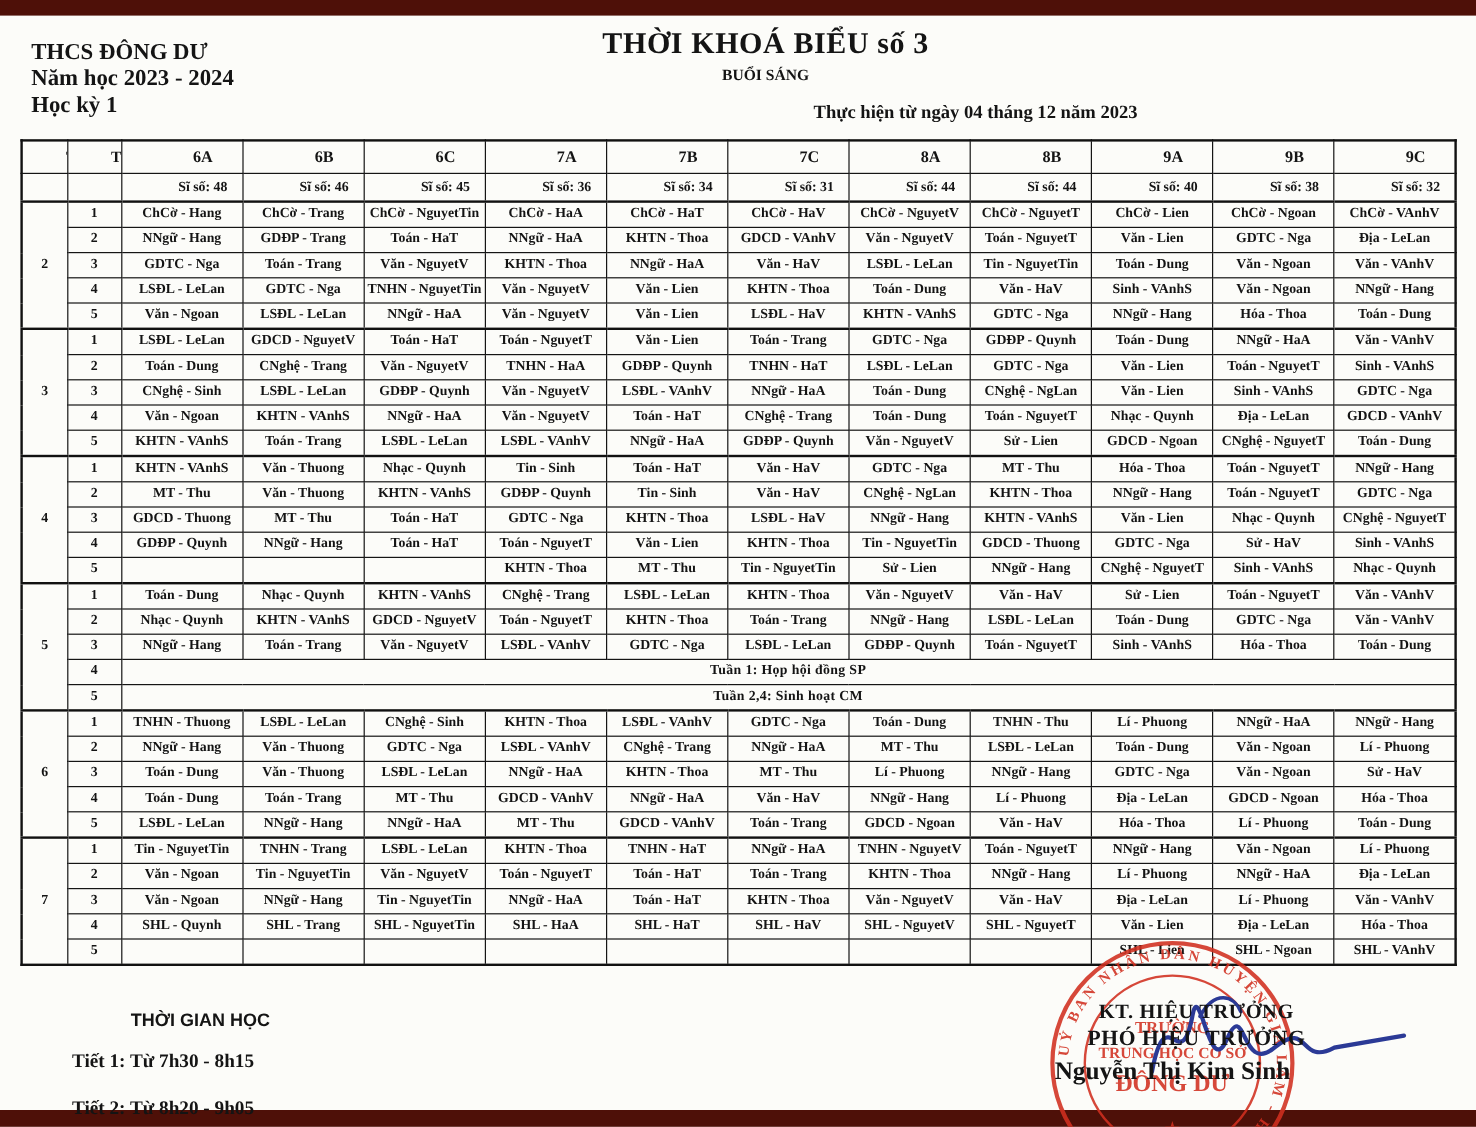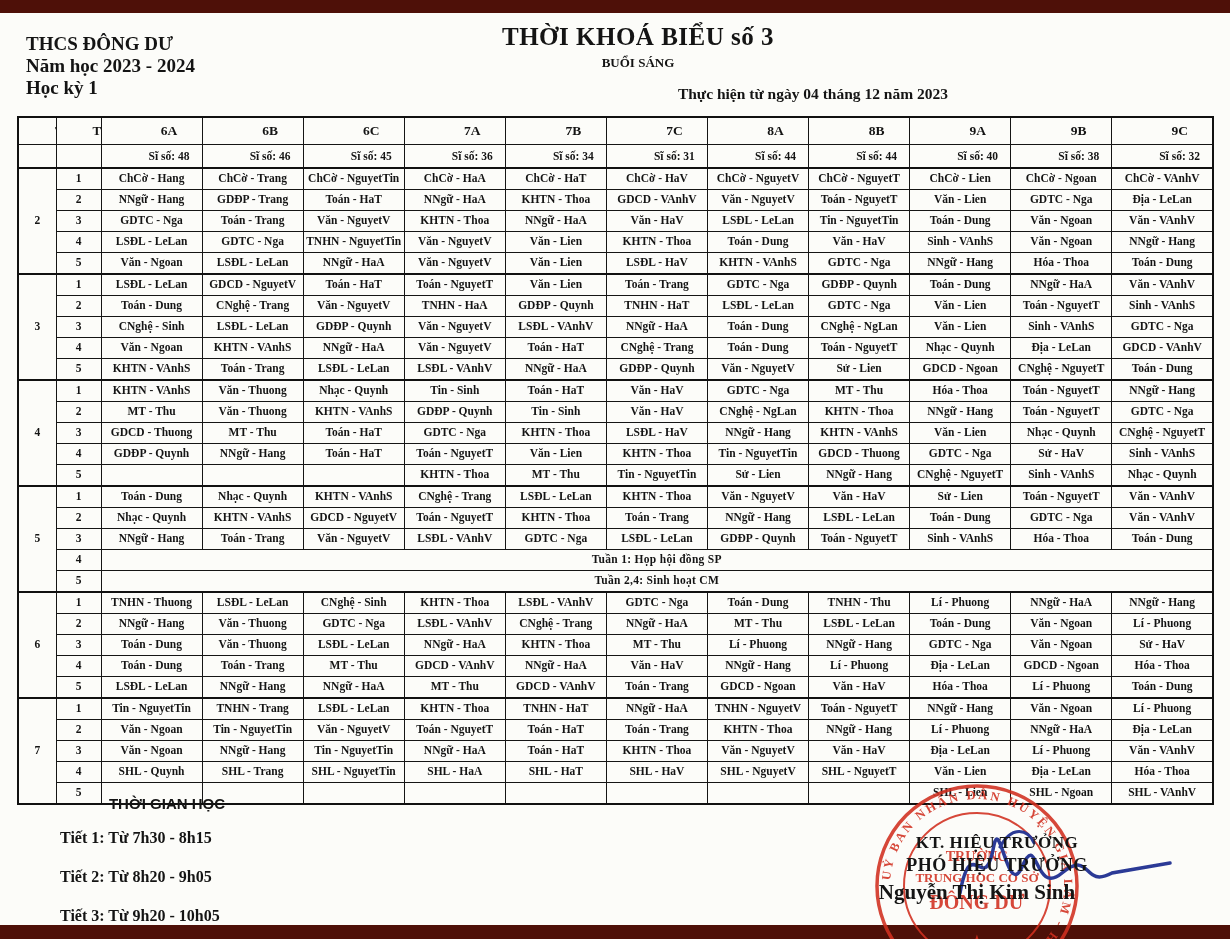--- a/index.html
+++ b/index.html
@@ -35,21 +35,21 @@
   th.size { font-size:11.5px; height:22px; font-weight:bold; }
   table.tt tbody td { height:20px; font-size:11.5px; font-weight:bold; line-height:1; }
   td.daynum { font-size:38px; font-weight:bold; }
   td.pnum   { font-size:11.5px; }
   td.merged { font-size:12.5px; letter-spacing:.3px; }
   tr.day-start td { border-top:2.4px solid #111; }
 
   
   .time-block { position:absolute; left:42px; top:782px; width:300px; }
   .time-title { font-weight:bold; font-size:15px; text-align:center; width:250px; margin-bottom:9px;
-                font-family:"Liberation Sans","DejaVu Sans",sans-serif; }
+                font-family:"Liberation Sans","DejaVu Sans",sans-serif;margin-top:47px; }
   .time-items div { font-weight:bold; font-size:16px; line-height:27px; padding-left:18px;margin-top:12px; }
 
   
   .sig-block { position:absolute; right:48px; top:772px; width:370px; height:170px; text-align:center; }
   .sig-l1 { position:relative; z-index:3; font-weight:bold; font-size:17px; letter-spacing:.5px;margin-top:48px; }
   .sig-l2 { position:relative; z-index:3; font-weight:bold; font-size:18px; letter-spacing:.5px; margin-top:2px; }
   .sig-name { position:absolute; z-index:3; left:0; right:40px; top:95px; font-weight:bold; font-size:21px; }
   .stamp  { position:absolute; z-index:1; left:60px; top:-4px; opacity:.88; }
   .scribble { position:absolute; z-index:2; left:130px; top:28px; }
 </style>

